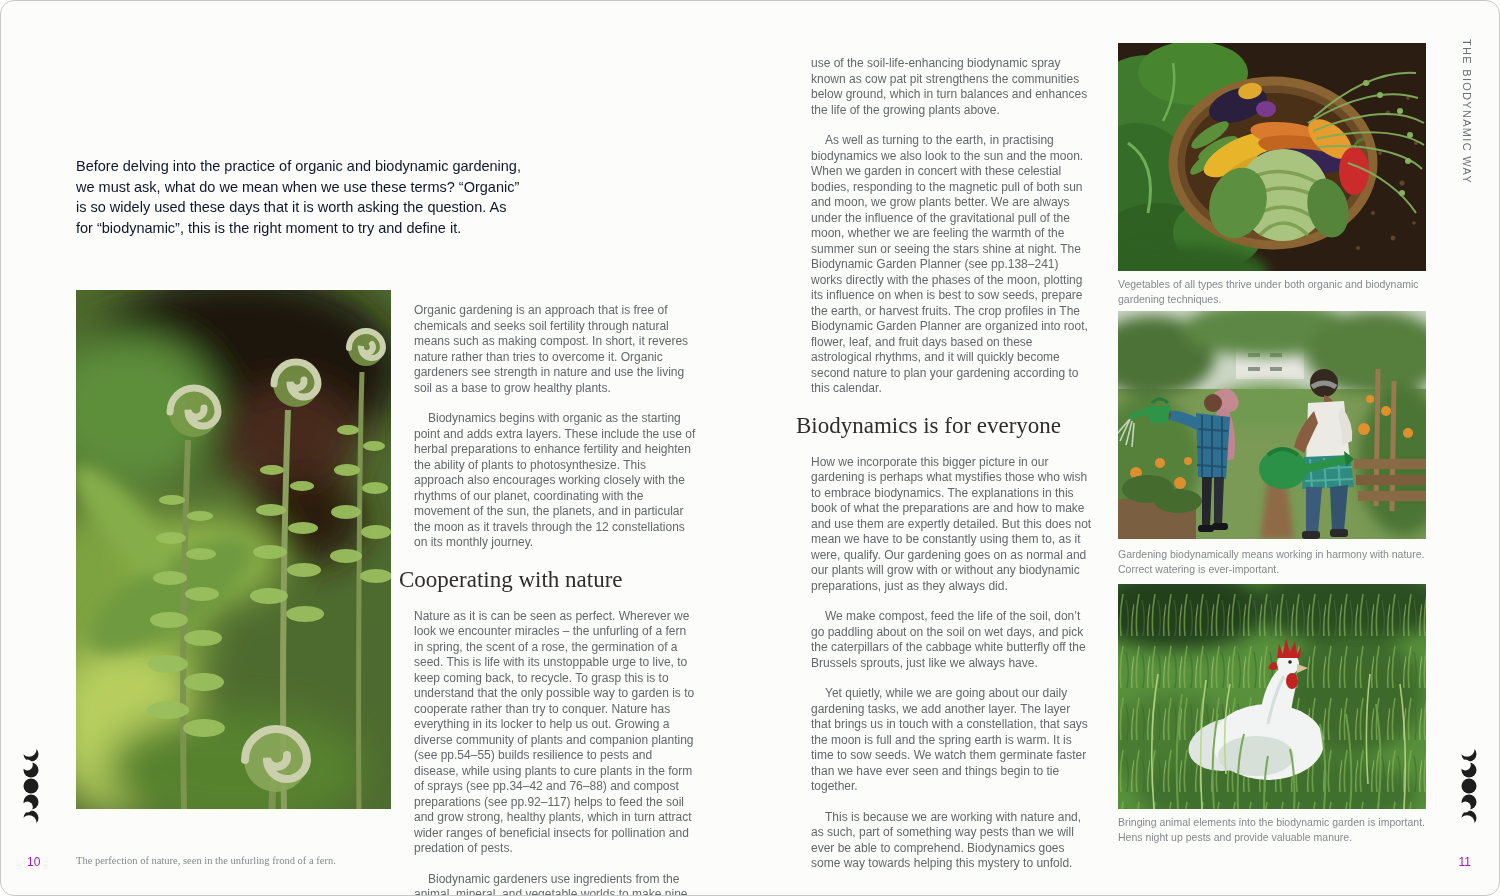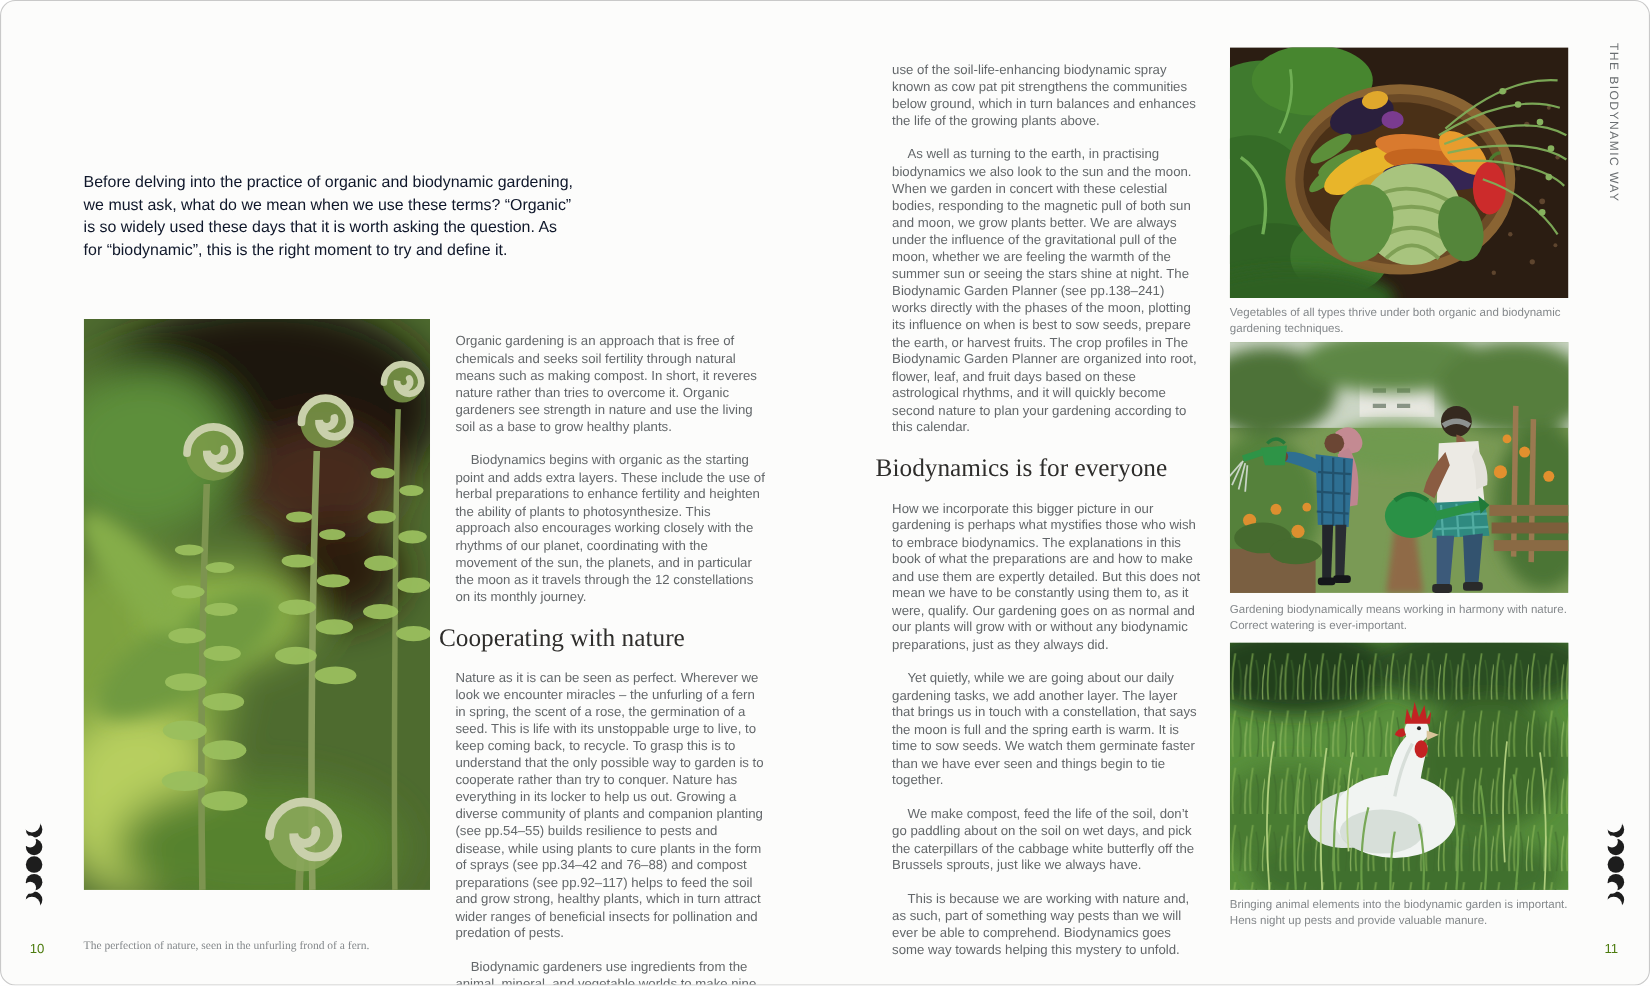--- a/index.html
+++ b/index.html
@@ -22,21 +22,21 @@
   .bodycol { position:absolute; width:312px; font-size:12px; line-height:15.5px; color:#63676a; }
   .bodycol p { margin:15px; }
   .bodycol p.ind { text-indent:14px; }
   .colhead {
     font-family:"Liberation Serif","DejaVu Serif",serif; font-weight:400;
     font-size:23px; line-height:28px; color:#2e2d2b; margin:13px 0 6px 0;
   }
   .leftcol { left:398px; top:287px; }
   .rightcol { left:795px; top:40px; }
   .caption { position:absolute; font-size:10.5px; line-height:14.5px; color:#84888b; }
-  .pagenum { position:absolute; bottom:26px; font-size:12px; color:#4d7c0f; }
+  .pagenum { position:absolute; bottom:26px; font-size:12px; color:#a21caf; }
   .pagenum.left { left:26px; }
   .pagenum.right { right:28px; }
   .vertical-label {
     position:absolute; top:38px; right:26px;
     writing-mode:vertical-rl; font-size:11px; letter-spacing:1.3px; color:#6b6f72;
   }
   
   .photo { position:absolute; overflow:hidden; }
   .photo svg { display:block; }
   .fern   { left:75px;  top:289px; width:315px; height:519px; }
@@ -145,22 +145,22 @@
     <h2 class="colhead">Cooperating with nature</h2>
     <p>Nature as it is can be seen as perfect. Wherever we look we encounter miracles – the unfurling of a fern in spring, the scent of a rose, the germination of a seed. This is life with its unstoppable urge to live, to keep coming back, to recycle. To grasp this is to understand that the only possible way to garden is to cooperate rather than try to conquer. Nature has everything in its locker to help us out. Growing a diverse community of plants and companion planting (see pp.54–55) builds resilience to pests and disease, while using plants to cure plants in the form of sprays (see pp.34–42 and 76–88) and compost preparations (see pp.92–117) helps to feed the soil and grow strong, healthy plants, which in turn attract wider ranges of beneficial insects for pollination and predation of pests.</p>
     <p class="ind">Biodynamic gardeners use ingredients from the animal, mineral, and vegetable worlds to make nine preparations. The role of the biodynamic preparations is to guide and ameliorate this influence that is constantly coming to us from the wider universe. This, in combination with good organic husbandry, is what biodynamics is. It is nothing more than a willingness to work with “all that is”. Similarly, regular</p>
   </div>
 
   <div class="bodycol rightcol">
     <p>use of the soil-life-enhancing biodynamic spray known as cow pat pit strengthens the communities below ground, which in turn balances and enhances the life of the growing plants above.</p>
     <p class="ind">As well as turning to the earth, in practising biodynamics we also look to the sun and the moon. When we garden in concert with these celestial bodies, responding to the magnetic pull of both sun and moon, we grow plants better. We are always under the influence of the gravitational pull of the moon, whether we are feeling the warmth of the summer sun or seeing the stars shine at night. The Biodynamic Garden Planner (see pp.138–241) works directly with the phases of the moon, plotting its influence on when is best to sow seeds, prepare the earth, or harvest fruits. The crop profiles in The Biodynamic Garden Planner are organized into root, flower, leaf, and fruit days based on these astrological rhythms, and it will quickly become second nature to plan your gardening according to this calendar.</p>
     <h2 class="colhead">Biodynamics is for everyone</h2>
     <p>How we incorporate this bigger picture in our gardening is perhaps what mystifies those who wish to embrace biodynamics. The explanations in this book of what the preparations are and how to make and use them are expertly detailed. But this does not mean we have to be constantly using them to, as it were, qualify. Our gardening goes on as normal and our plants will grow with or without any biodynamic preparations, just as they always did.</p>
+    <p class="ind">We make compost, feed the life of the soil, don’t go paddling about on the soil on wet days, and pick the caterpillars of the cabbage white butterfly off the Brussels sprouts, just like we always have.</p>
     <p class="ind">Yet quietly, while we are going about our daily gardening tasks, we add another layer. The layer that brings us in touch with a constellation, that says the moon is full and the spring earth is warm. It is time to sow seeds. We watch them germinate faster than we have ever seen and things begin to tie together.</p>
-    <p class="ind">We make compost, feed the life of the soil, don’t go paddling about on the soil on wet days, and pick the caterpillars of the cabbage white butterfly off the Brussels sprouts, just like we always have.</p>
     <p class="ind">This is because we are working with nature and, as such, part of something way pests than we will ever be able to comprehend. Biodynamics goes some way towards helping this mystery to unfold.</p>
   </div>
 
   <div class="photo veg">
     <svg width="308" height="228" viewBox="0 0 308 228">
       <defs>
         <filter id="b6" x="-40%" y="-40%" width="180%" height="180%">
             <feGaussianBlur stdDeviation="6"></feGaussianBlur>
           </filter>
       </defs>

